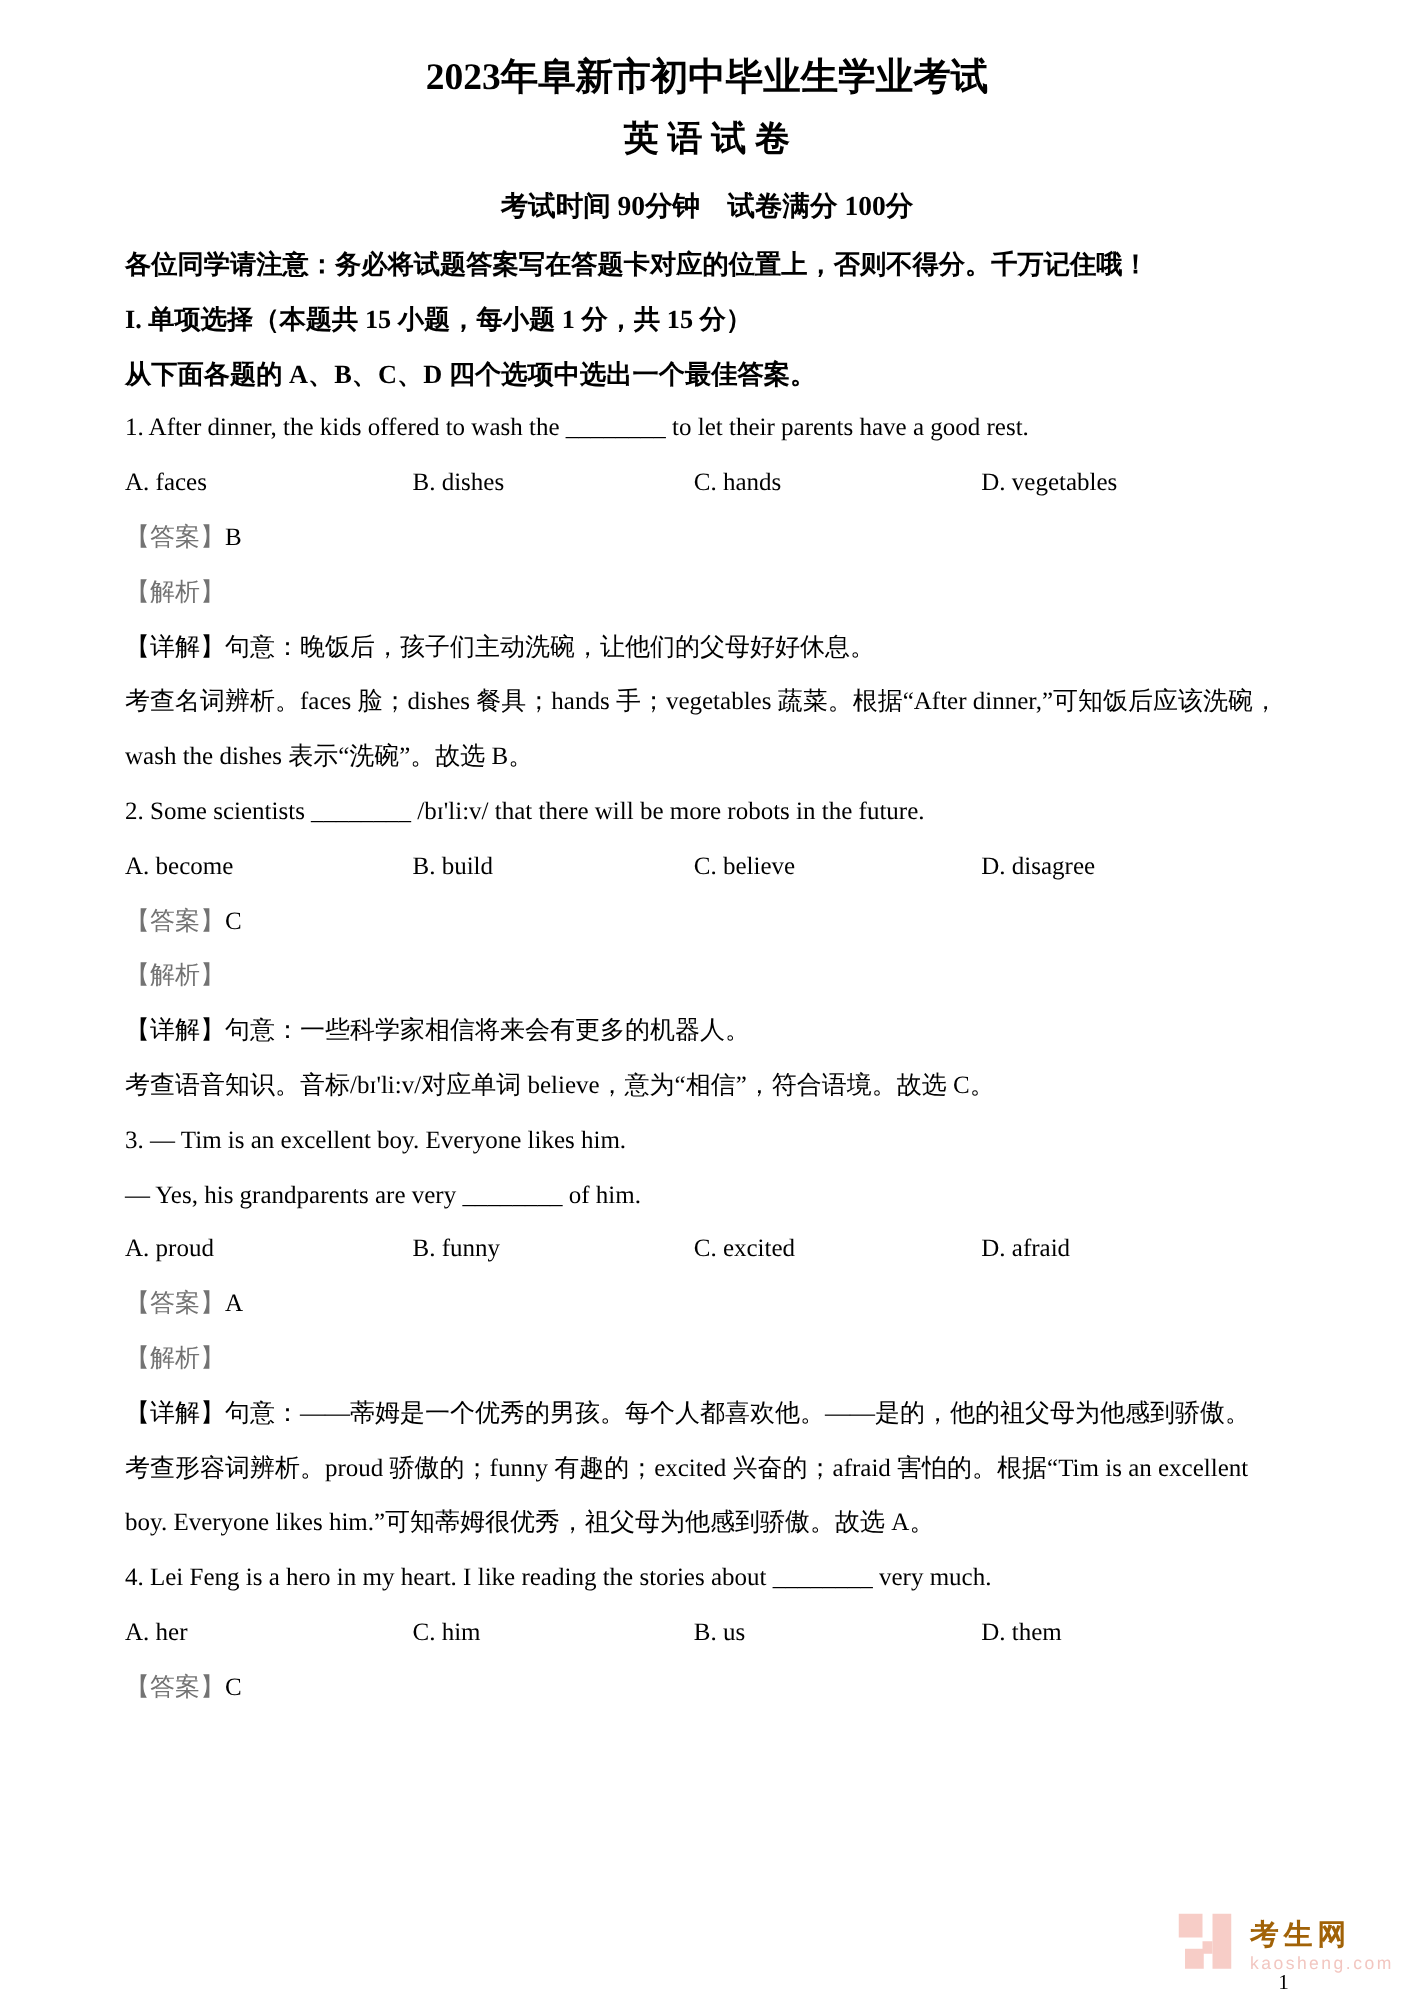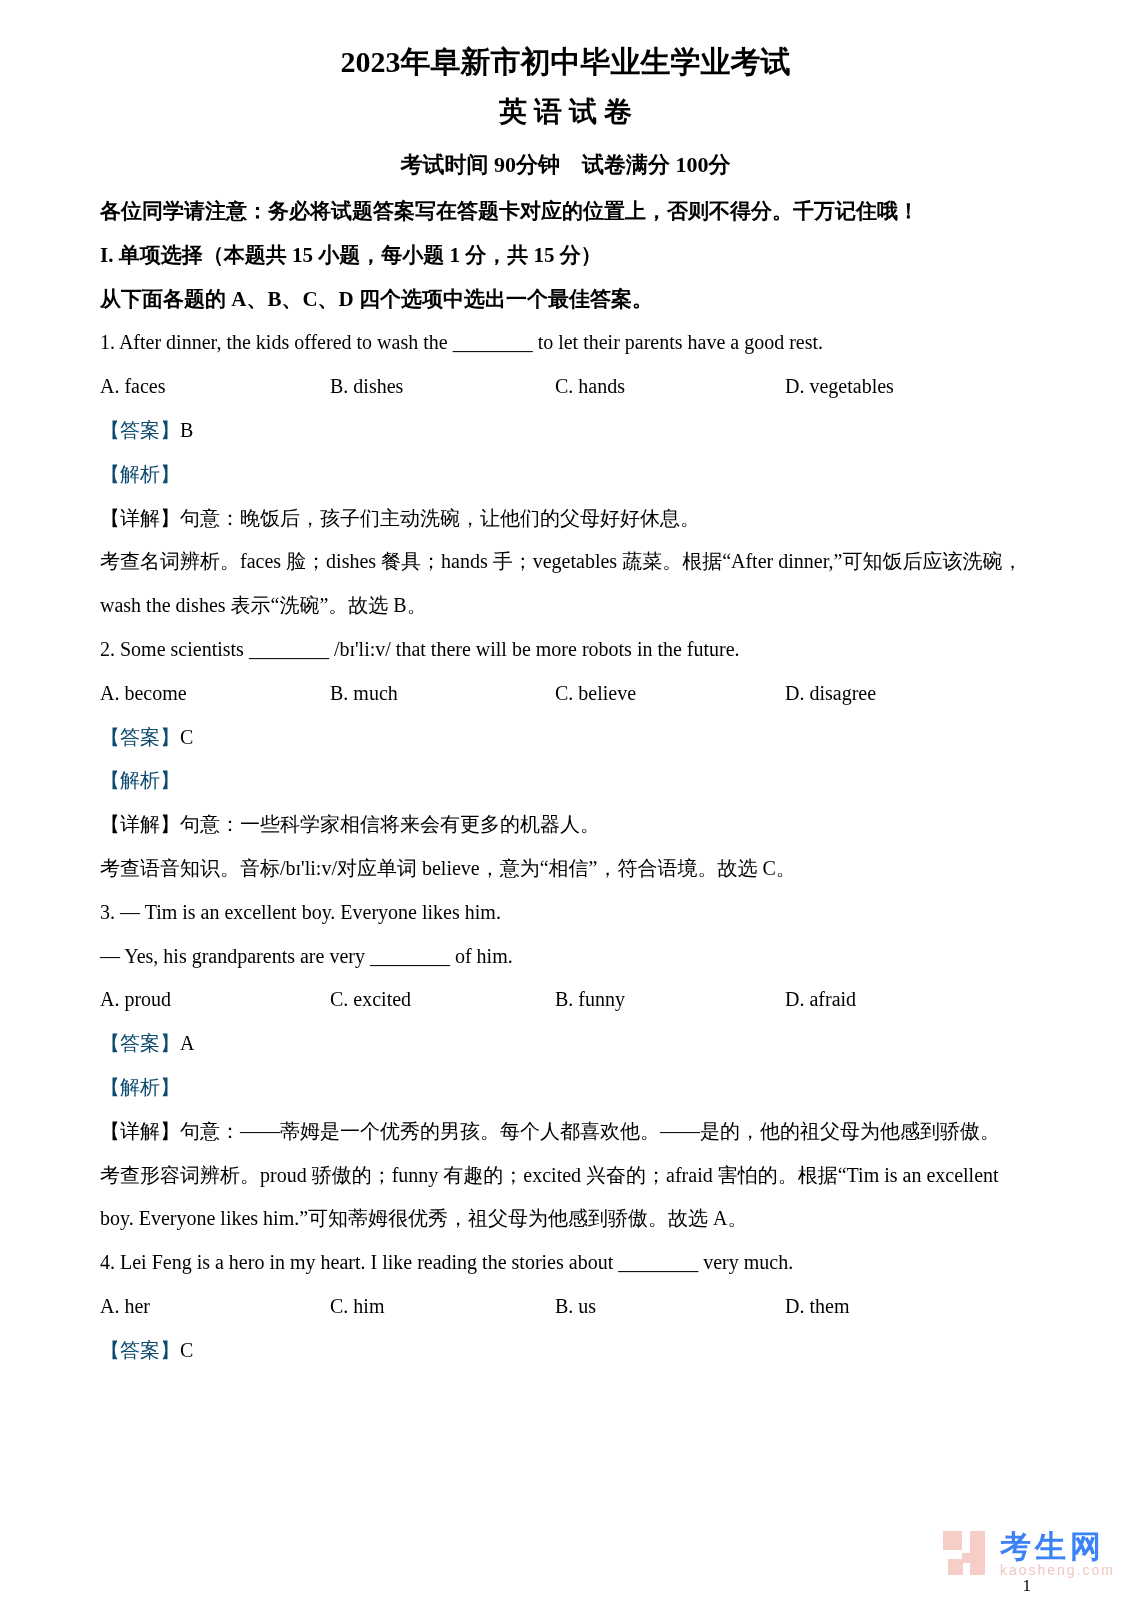--- a/index.html
+++ b/index.html
@@ -7,31 +7,31 @@
     width:1131px;height:1600px;background:#ffffff;overflow:hidden;
     font-family:"Liberation Serif","DejaVu Serif",serif;color:#000;
   }
   .page{position:relative;width:1131px;height:1600px;background:#fff;}
   .content{position:absolute;left:100px;top:0;width:931px;padding-top:40px;}
   .t1{font-size:30px;font-weight:bold;text-align:center;line-height:44px;white-space:nowrap;}
   .t2{font-size:28px;font-weight:bold;text-align:center;line-height:56px;white-space:nowrap;}
   .t3{font-size:22px;font-weight:bold;text-align:center;line-height:50px;white-space:nowrap;}
   .line{font-size:20px;line-height:43.8px;white-space:nowrap;}
   .bold{font-weight:bold;font-size:21px;}
-  .blue{color:#0c4a6e;}
+  .blue{color:#737373;}
   .options{display:grid;grid-template-columns:230px 225px 230px 1fr;}
   .watermark{position:absolute;right:16px;bottom:22px;display:flex;align-items:flex-start;}
   .wm-logo{position:relative;width:48px;height:46px;margin-right:9px;}
   .wm-logo div{position:absolute;background:#f7cdc7;}
   .wm-b1{left:0;top:0;width:19px;height:19px;}
   .wm-b2{left:5px;top:28px;width:15px;height:16px;}
   .wm-b3{left:27px;top:0;width:15px;height:44px;}
   .wm-b4{left:19px;top:22px;width:8px;height:10px;}
   .wm-text{display:flex;flex-direction:column;}
-  .wm-name{font-size:31px;font-weight:bold;color:#3b82f6;letter-spacing:4px;line-height:32px;font-family:"Liberation Sans","DejaVu Sans",sans-serif;}
+  .wm-name{font-size:23px;font-weight:bold;color:#a16207;letter-spacing:4px;line-height:32px;font-family:"Liberation Sans","DejaVu Sans",sans-serif;}
   .wm-domain{font-size:14px;color:#f2c6c0;letter-spacing:2px;line-height:15px;font-family:"Liberation Sans","DejaVu Sans",sans-serif;}
   .page-number{position:absolute;right:100px;bottom:4px;font-size:17px;}
 </style>
 </head>
 <body>
 
 <div class="page">
   <div class="content">
 
     <div class="t1">2023年阜新市初中毕业生学业考试</div>
@@ -55,39 +55,39 @@
     <div class="line">
       <span class="blue">【解析】</span>
     </div>
     <div class="line">【详解】句意：晚饭后，孩子们主动洗碗，让他们的父母好好休息。</div>
     <div class="line">考查名词辨析。faces 脸；dishes 餐具；hands 手；vegetables 蔬菜。根据“After dinner,”可知饭后应该洗碗，</div>
     <div class="line">wash the dishes 表示“洗碗”。故选 B。</div>
 
     <div class="line">2. Some scientists ________ /bɪ'li:v/ that there will be more robots in the future.</div>
     <div class="line options">
       <span>A. become</span>
-      <span>B. much</span>
+      <span>B. build</span>
       <span>C. believe</span>
       <span>D. disagree</span>
     </div>
     <div class="line">
       <span class="blue">【答案】</span><span>C</span>
     </div>
     <div class="line">
       <span class="blue">【解析】</span>
     </div>
     <div class="line">【详解】句意：一些科学家相信将来会有更多的机器人。</div>
     <div class="line">考查语音知识。音标/bɪ'li:v/对应单词 believe，意为“相信”，符合语境。故选 C。</div>
 
     <div class="line">3. — Tim is an excellent boy. Everyone likes him.</div>
     <div class="line">— Yes, his grandparents are very ________ of him.</div>
     <div class="line options">
       <span>A. proud</span>
+      <span>B. funny</span>
       <span>C. excited</span>
-      <span>B. funny</span>
       <span>D. afraid</span>
     </div>
     <div class="line">
       <span class="blue">【答案】</span><span>A</span>
     </div>
     <div class="line">
       <span class="blue">【解析】</span>
     </div>
     <div class="line">【详解】句意：——蒂姆是一个优秀的男孩。每个人都喜欢他。——是的，他的祖父母为他感到骄傲。</div>
     <div class="line">考查形容词辨析。proud 骄傲的；funny 有趣的；excited 兴奋的；afraid 害怕的。根据“Tim is an excellent</div>

